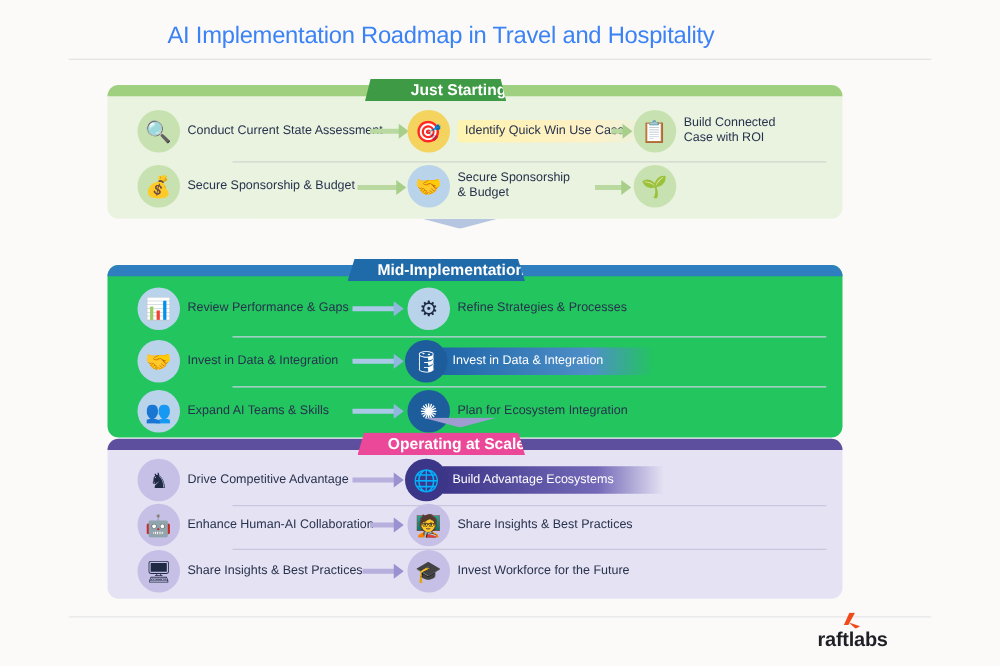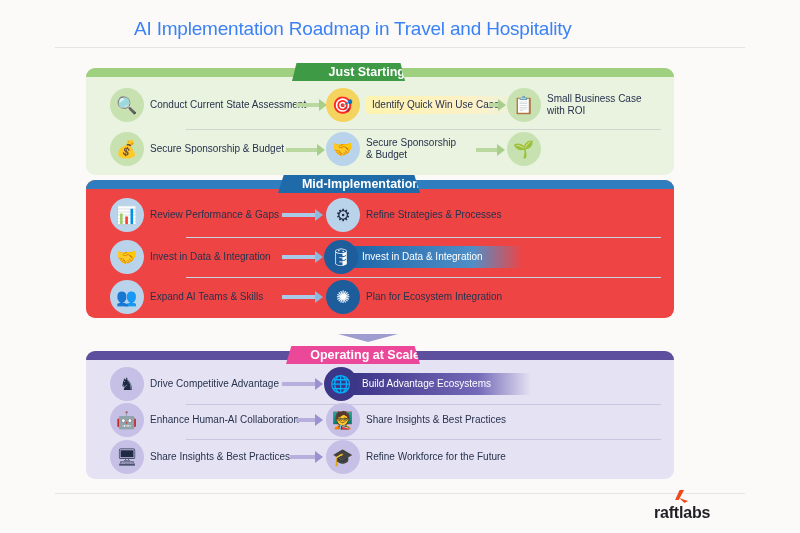--- a/index.html
+++ b/index.html
@@ -10,21 +10,21 @@
   .title-rule { position: absolute; left: 55px; top: 47px; width: 690px; height: 1px; background: #e3e3e6; }
 
   .section { position: absolute; left: 86px; width: 588px; border-radius: 9px; }
   .section .topbar { position: absolute; left: 0; top: 0; width: 100%; height: 9px; border-radius: 9px 9px 0 0; }
   .section .tab { position: absolute; top: -5px; height: 18px; color: #fff; font-weight: bold; font-size: 12.5px; text-align: right; line-height: 18px; clip-path: polygon(4% 0, 96% 0, 100% 100%, 0 100%); }
 
   .s1 { top: 68px; height: 107px; background: #eaf3df; }
   .s1 .topbar { background: #9fd07f; }
   .s1 .tab { left: 206px; width: 113px; background: #3f9a45; }
 
-  .s2 { top: 180px; height: 138px; background: #ef4444; }
+  .s2 { top: 212px; height: 138px; background: #22c55e; }
   .s2 .topbar { background: #2f7fc0; }
   .s2 .tab { left: 192px; width: 142px; background: #1f6aa9; }
 
   .s3 { top: 351px; height: 128px; background: #e5e2f3; }
   .s3 .topbar { background: #5d4f9d; }
   .s3 .tab { left: 200px; width: 134px; background: #ec4899; }
 
   .downarrow { position: absolute; width: 60px; height: 8px; clip-path: polygon(0 0, 100% 0, 50% 100%); }
   .da1 { left: 338px; top: 175px; background: #b7c6e0; }
   .da2 { left: 338px; top: 334px; background: #9f9ccf; }
@@ -75,21 +75,21 @@
     <span class="label">Conduct Current State Assessment</span>
   </div>
   <div class="arrow" style="left:210px; top:35px; width:24px;"></div>
   <div class="item" style="left:240px; top:20px;">
     <div class="icon" style="background:#f4d35e;">🎯</div>
     <span class="label highlight-y">Identify Quick Win Use Case</span>
   </div>
   <div class="arrow" style="left:403px; top:35px; width:10px;"></div>
   <div class="item" style="left:421px; top:20px;">
     <div class="icon ic-g">📋</div>
-    <span class="label two">Small Business Case with ROI</span>
+    <span class="label two">Build Connected Case with ROI</span>
   </div>
 
   <div class="rowdiv" style="top:61px;"></div>
 
   <div class="item" style="left:24px; top:64px;">
     <div class="icon ic-g">💰</div>
     <span class="label">Secure Sponsorship &amp; Budget</span>
   </div>
   <div class="arrow" style="left:200px; top:80px; width:32px;"></div>
   <div class="item" style="left:240px; top:64px;">
@@ -173,21 +173,21 @@
 
   <div class="rowdiv" style="top:88px;"></div>
 
   <div class="item" style="left:24px; top:89px;">
     <div class="icon ic-p">🖥</div>
     <span class="label">Share Insights &amp; Best Practices</span>
   </div>
   <div class="arrow" style="left:204px; top:104px; width:26px;"></div>
   <div class="item" style="left:240px; top:89px;">
     <div class="icon ic-p">🎓</div>
-    <span class="label">Refine Workforce for the Future</span>
+    <span class="label">Invest Workforce for the Future</span>
   </div>
 </div>
 
 <div class="bottom-rule"></div>
 <div class="logo">
   <div class="logo-mark"></div>
   <span class="logo-text">raftlabs</span>
 </div>
 
 </body></html>

